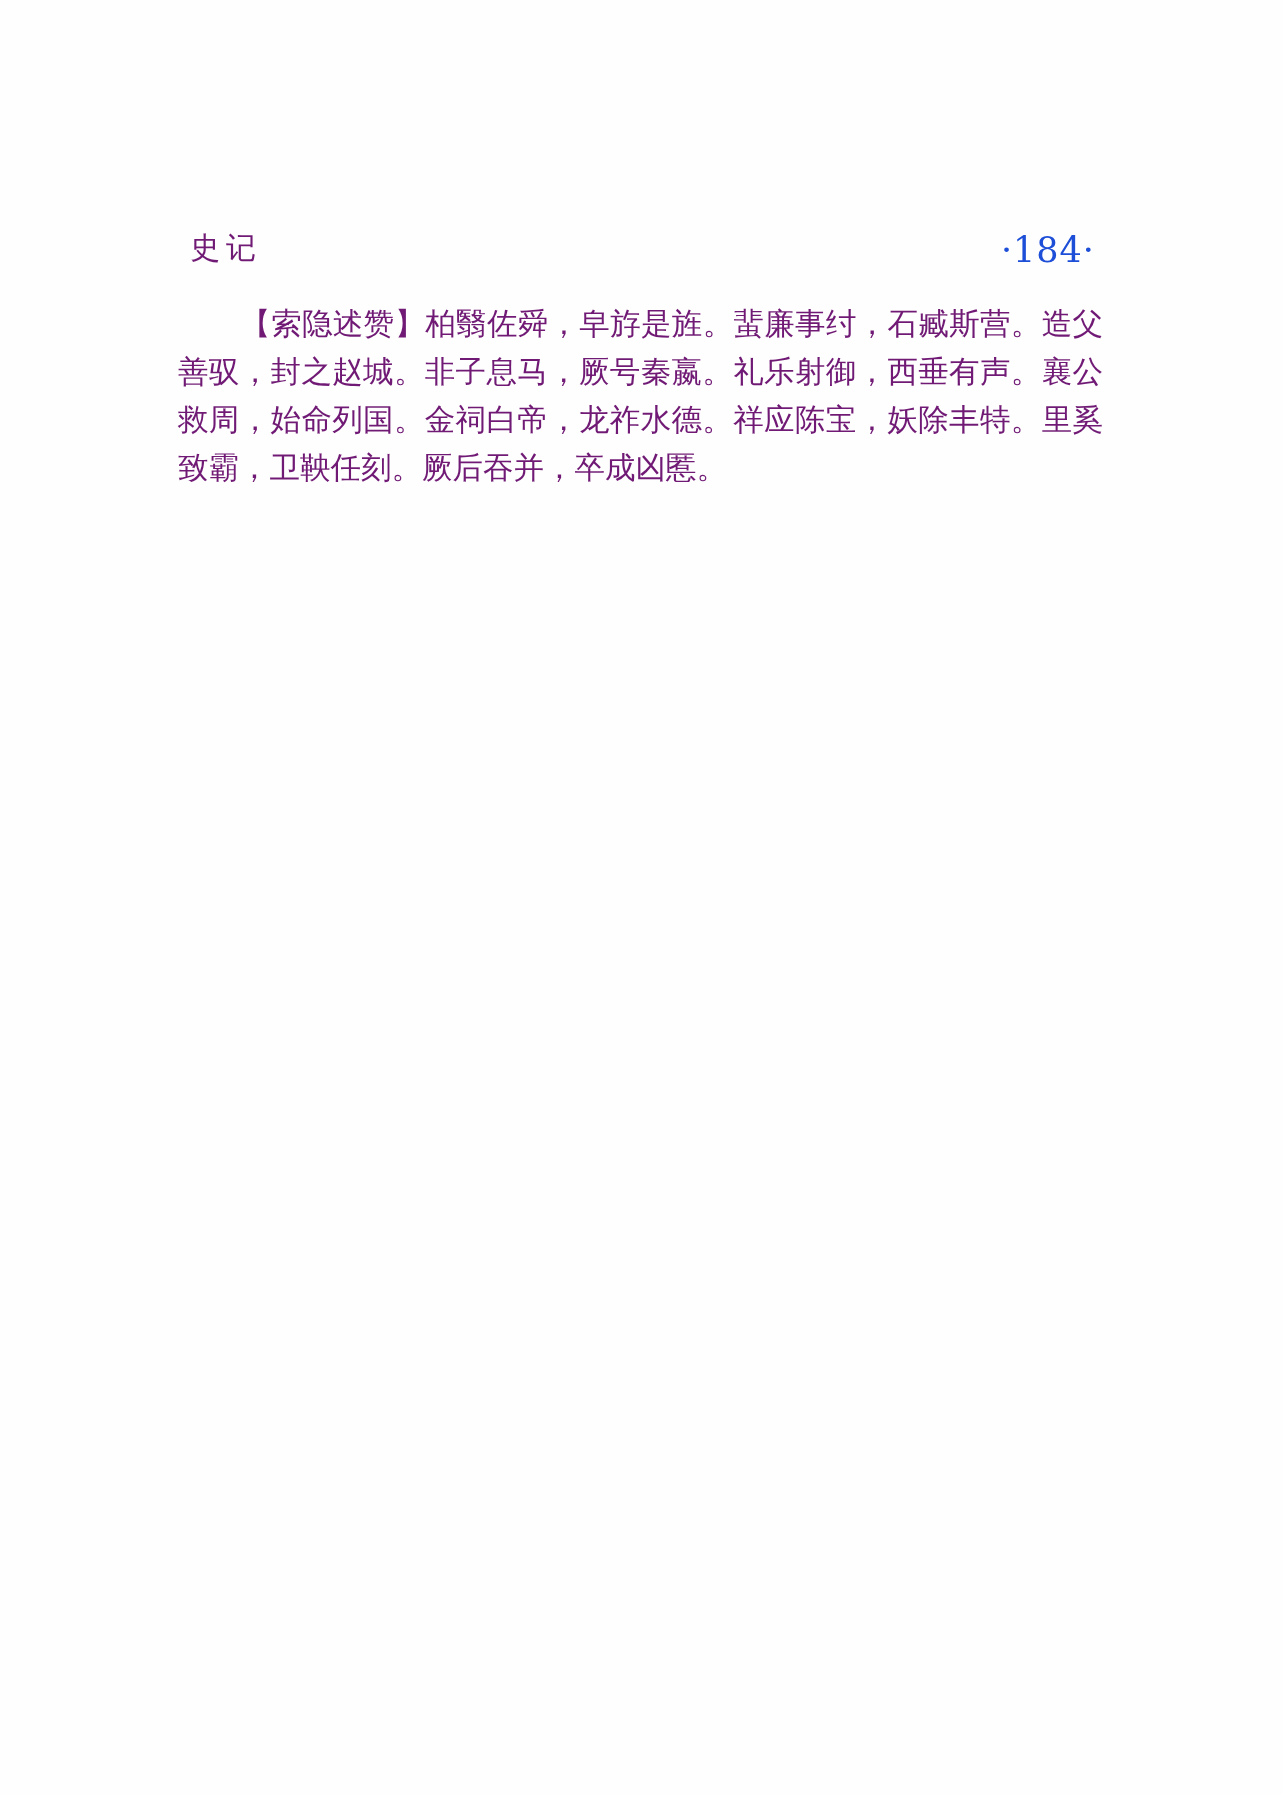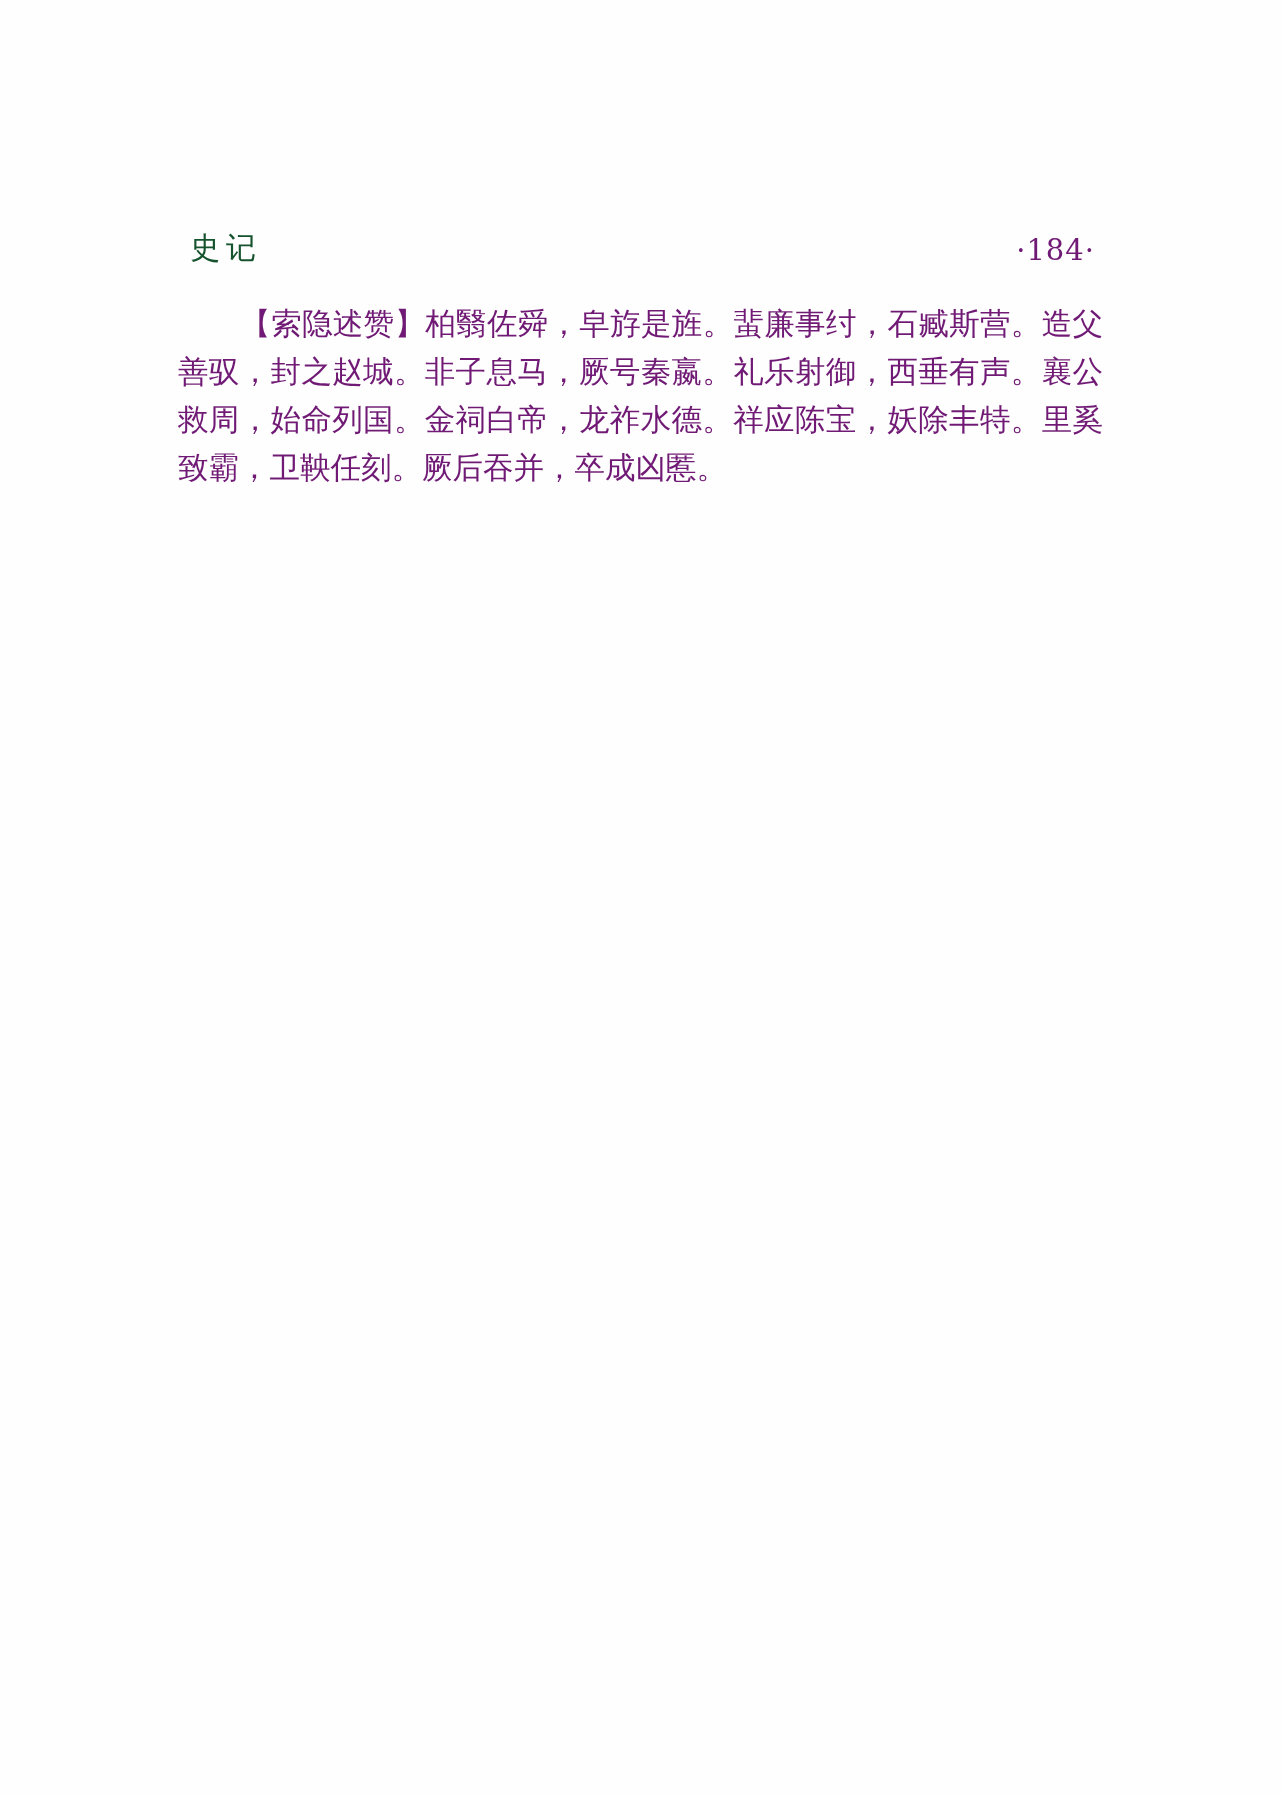--- a/index.html
+++ b/index.html
@@ -30,31 +30,31 @@
     width: 905px;
     height: 46px;
   }
   .header-title {
     position: absolute;
     left: 0;
     top: 0;
     font-family: "DejaVu Serif", "Liberation Serif", serif;
     font-size: 30px;
     letter-spacing: 6px;
-    color: #14532d;
+    color: #701a75;
     line-height: 40px;
     white-space: nowrap;
   }
   .header-pageno {
     position: absolute;
     right: 0;
     top: 2px;
     font-family: "DejaVu Serif", "Liberation Serif", serif;
-    font-size: 29px;
-    color: #701a75;
+    font-size: 35px;
+    color: #1d4ed8;
     line-height: 40px;
     letter-spacing: 1px;
     white-space: nowrap;
   }
   .body-text {
     position: absolute;
     top: 300px;
     left: 178px;
     width: 925px;
     font-family: "DejaVu Serif", "Liberation Serif", serif;

